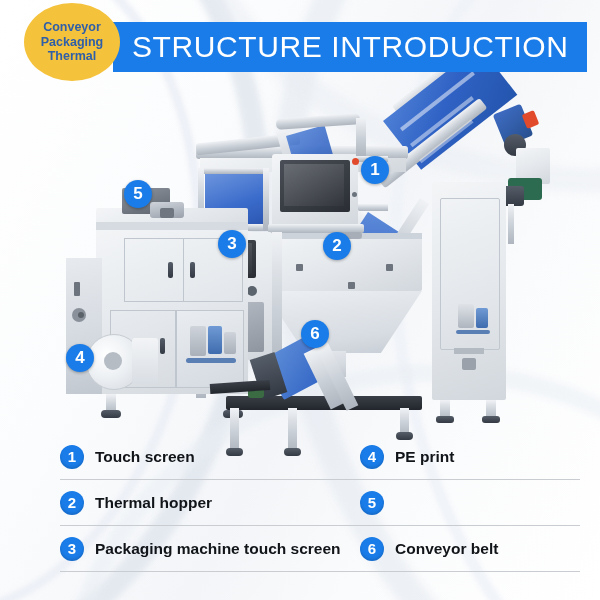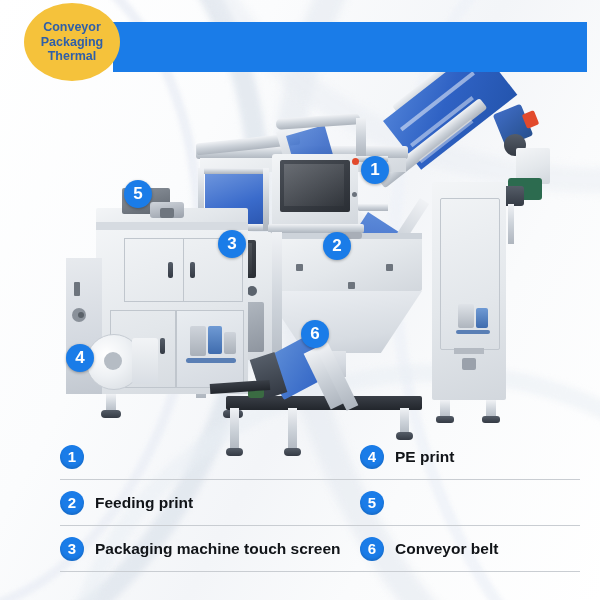--- a/index.html
+++ b/index.html
@@ -159,20 +159,21 @@
     <div class="bg-base"></div>
     <div class="swirl sw1"></div>
     <div class="swirl sw2"></div>
     <div class="swirl sw3"></div>
     <div class="swirl sw4"></div>
     <div class="swirl sw5"></div>
     <div class="swirl sw6"></div>
   </div>
 
   <div class="title-bar"></div>
+  <div class="title-text">STRUCTURE INTRODUCTION</div>
   <div class="badge">
     <span>Conveyor</span>
     <span>Packaging</span>
     <span>Thermal</span>
   </div>
 
   <div class="stage">
 
     <div class="p frame-al" style="left:392px; top:20px; width:132px; height:18px; transform:rotate(-38deg); transform-origin:0 0; border-radius:3px;"></div>
     <div class="p glass-blue" style="left:383px; top:35px; width:122px; height:62px; transform:rotate(-38deg); transform-origin:0 0;"></div>
@@ -315,31 +316,32 @@
     <div class="callout" style="left:66px; top:258px;">4</div>
     <div class="callout" style="left:124px; top:94px;">5</div>
     <div class="callout" style="left:301px; top:234px;">6</div>
   </div>
 
   <div class="legend">
 
     <div class="leg-row">
       <div class="leg-cell col1">
         <div class="num">1</div>
+        <div class="leg-label">Touch screen</div>
       </div>
       <div class="leg-cell col2">
         <div class="num">4</div>
         <div class="leg-label">PE print</div>
       </div>
     </div>
 
     <div class="leg-row">
       <div class="leg-cell col1">
         <div class="num">2</div>
-        <div class="leg-label">Feeding print</div>
+        <div class="leg-label">Thermal hopper</div>
       </div>
       <div class="leg-cell col2">
         <div class="num">5</div>
       </div>
     </div>
 
     <div class="leg-row">
       <div class="leg-cell col1">
         <div class="num">3</div>
         <div class="leg-label">Packaging machine touch screen</div>

